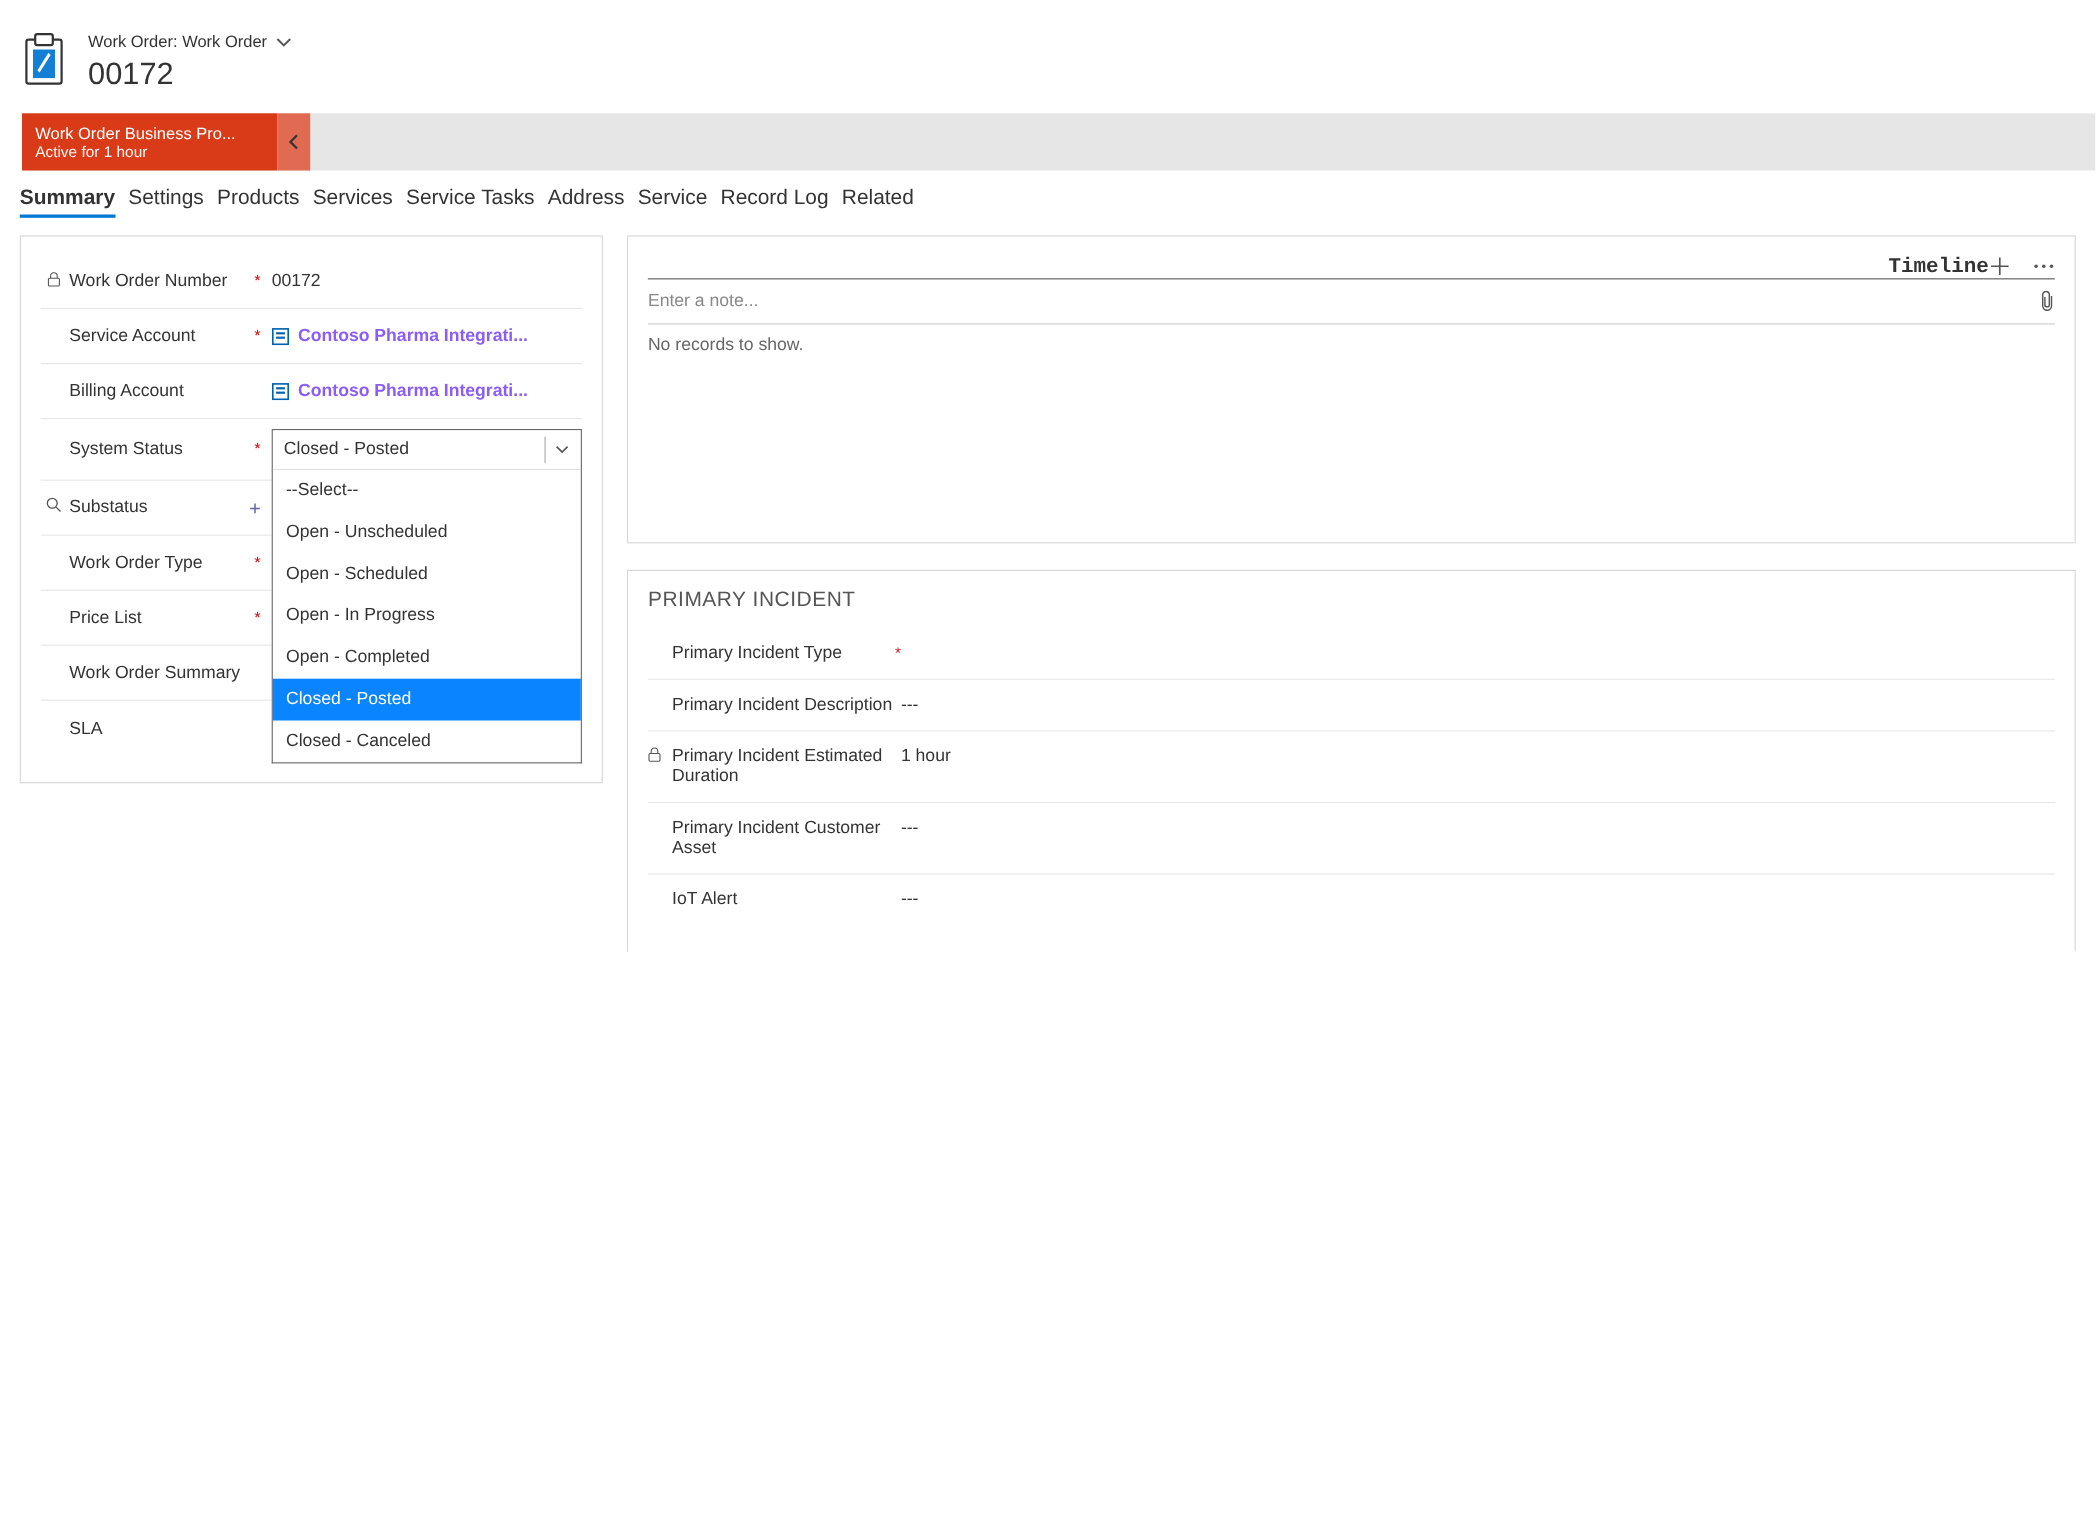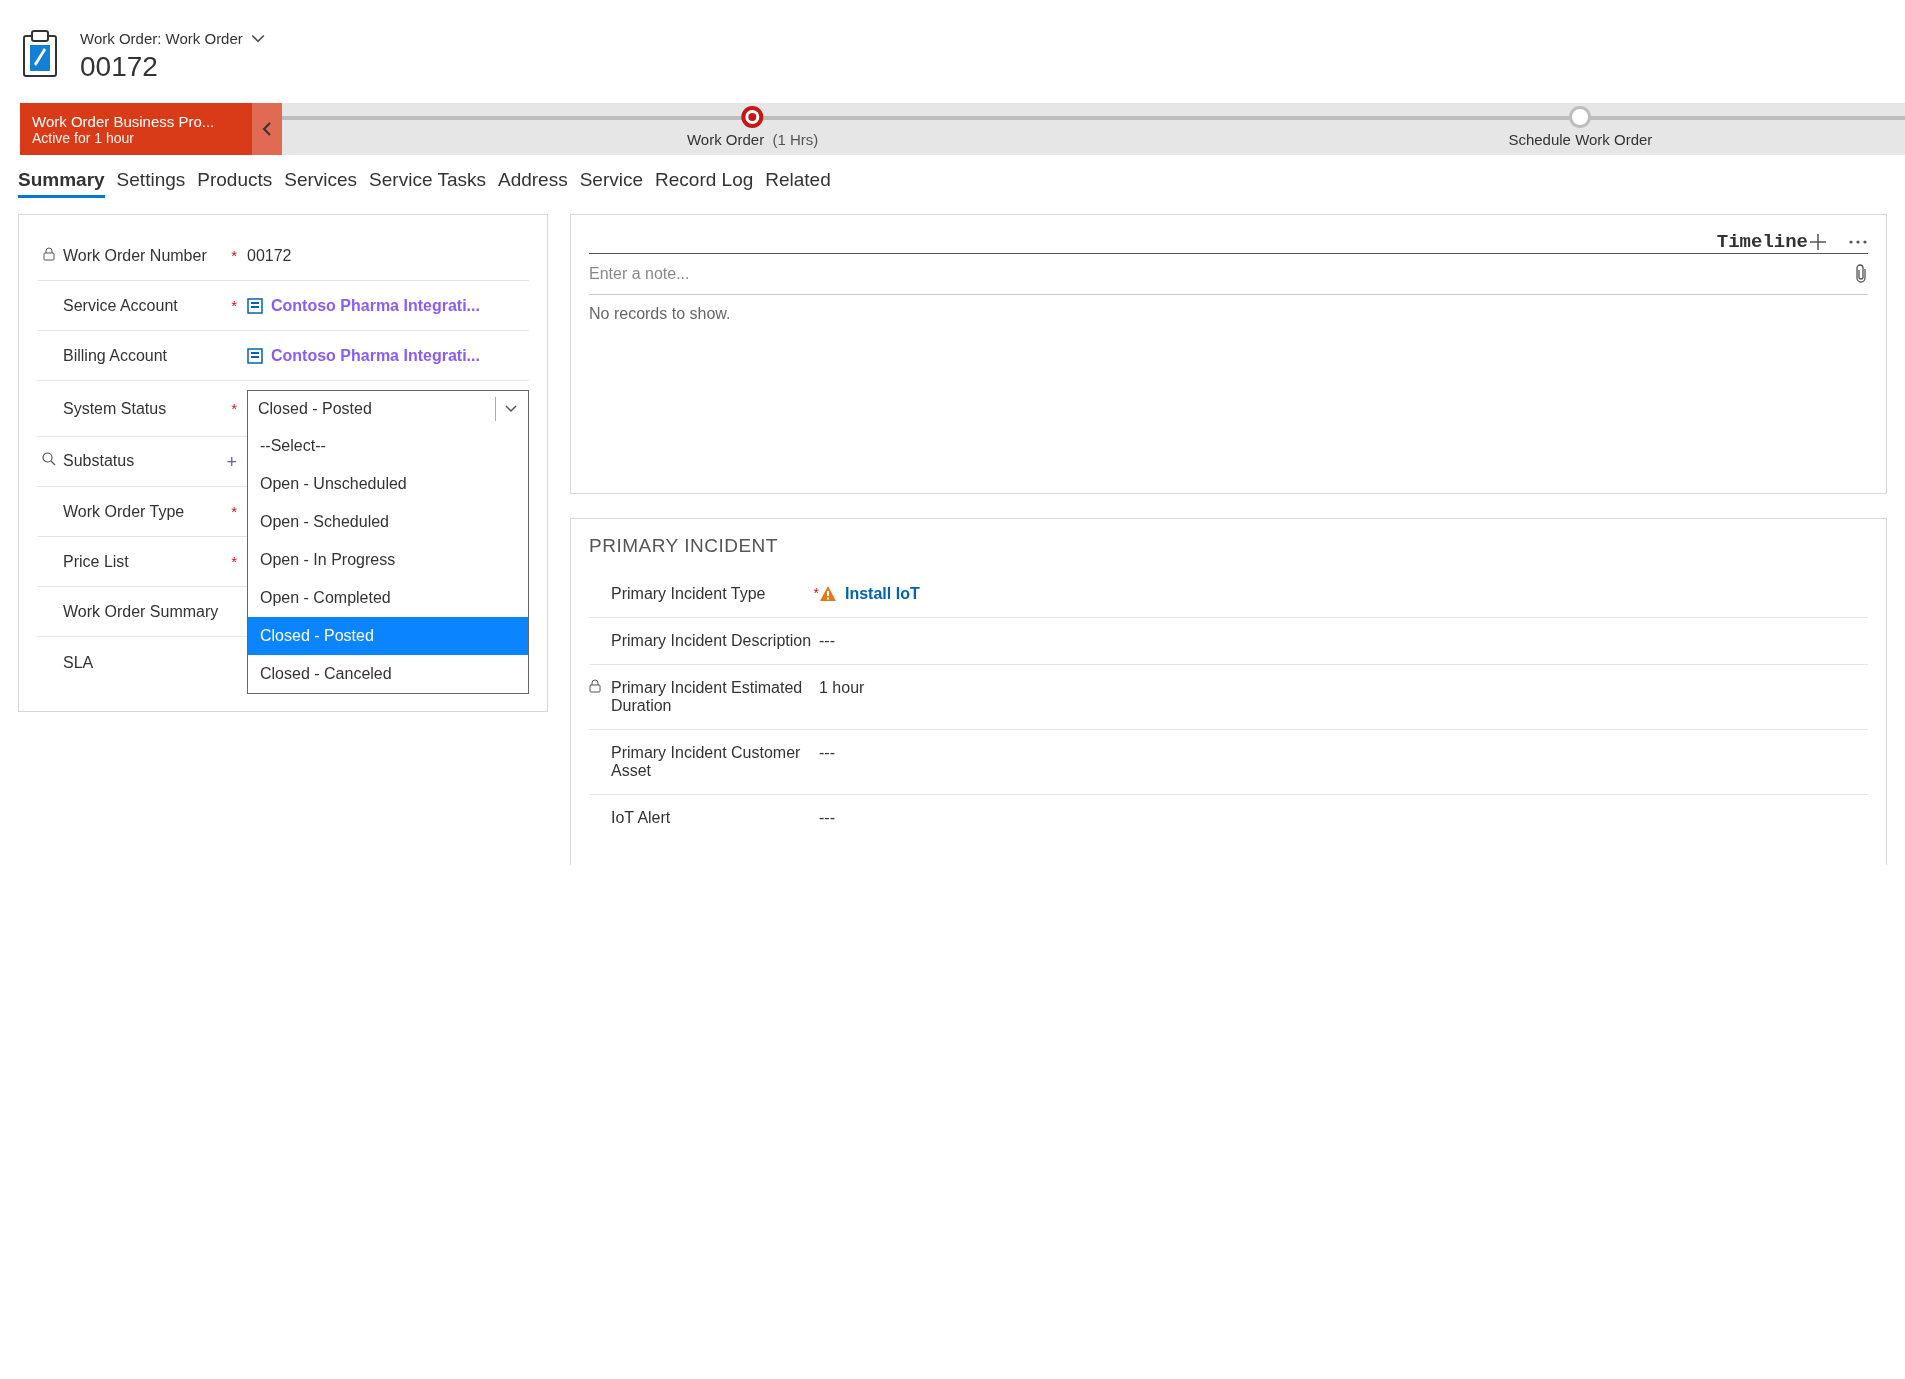--- a/index.html
+++ b/index.html
@@ -370,34 +370,20 @@
 
 <div class="bp-bar">
   <div class="bp-banner">
     <span class="bp-banner-title">Work Order Business Pro...</span>
     <span class="bp-banner-sub">Active for 1 hour</span>
   </div>
   <div class="bp-collapse">
     <svg width="12" height="16" viewBox="0 0 12 16">
         <path d="M9 2 L3 8 L9 14" stroke="#333" stroke-width="2" fill="none"></path>
       </svg>
-  </div>
-  <div class="bp-stages">
-    <div class="bp-line"></div>
-    <div class="bp-stage bp-stage-1">
-      <div class="bp-circle active"></div>
-      <div class="bp-stage-label">
-        <span>Work Order</span>&nbsp;
-        <span class="dur">(1 Hrs)</span>
-      </div>
-    </div>
-    <div class="bp-stage bp-stage-2">
-      <div class="bp-circle"></div>
-      <div class="bp-stage-label">Schedule Work Order</div>
-    </div>
   </div>
 </div>
 
 <div class="tabs">
   <div class="tab active">Summary</div>
   <div class="tab">Settings</div>
   <div class="tab">Products</div>
   <div class="tab">Services</div>
   <div class="tab">Service Tasks</div>
   <div class="tab">Address</div>
@@ -561,28 +547,20 @@
 
     <div class="section open">
       <div class="section-title">PRIMARY INCIDENT</div>
 
       <div class="pi-row">
         <div class="pi-label-cell">
           <span class="icon-slot" style="width:16px;"></span>
           <span class="pi-label">Primary Incident Type</span>
           <span class="req" style="color:#c61717;">*</span>
         </div>
-        <div class="pi-value link">
-          <svg class="warn-tri" viewBox="0 0 18 18">
-              <path d="M9 1 L17 16 L1 16 Z" fill="#e07b1a"></path>
-              <rect x="8" y="6" width="2" height="5" fill="#fff"></rect>
-              <rect x="8" y="12.5" width="2" height="2" fill="#fff"></rect>
-            </svg>
-          <span>Install IoT</span>
-        </div>
       </div>
 
       <div class="pi-row">
         <div class="pi-label-cell">
           <span class="icon-slot" style="width:16px;"></span>
           <span class="pi-label">Primary Incident Description</span>
         </div>
         <div class="pi-value">
             <span class="muted">---</span>
           </div>

